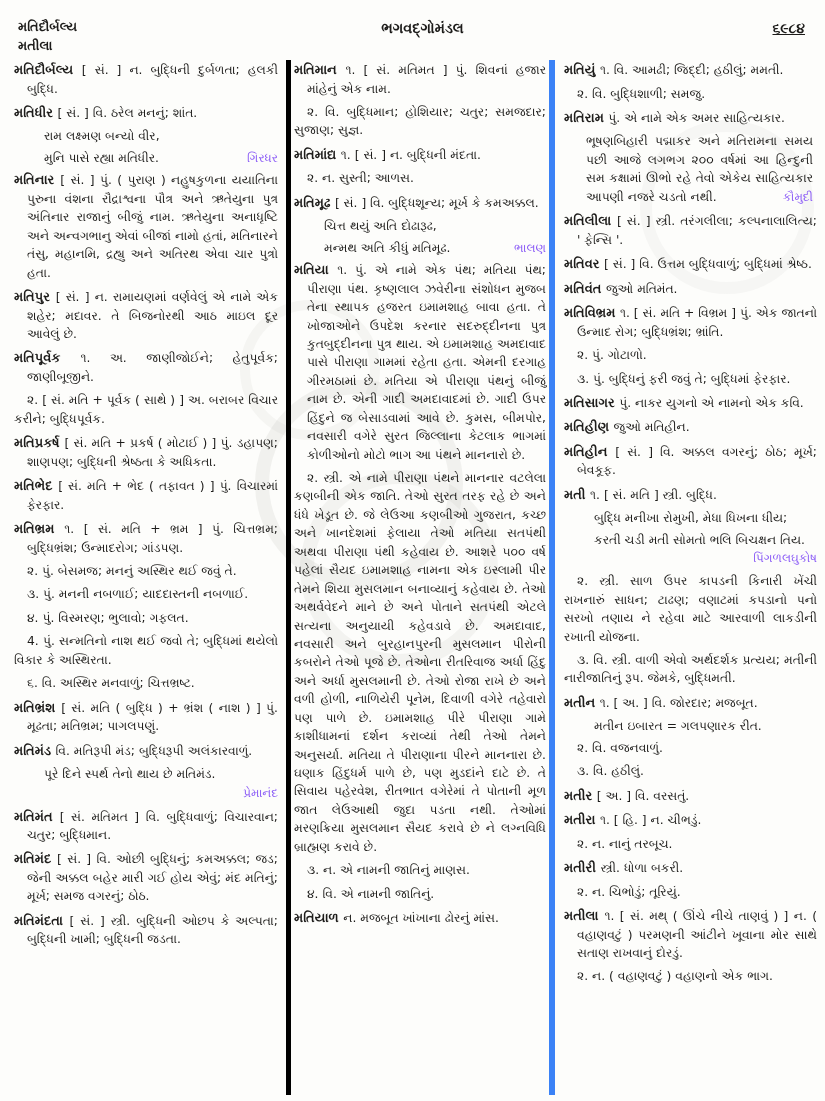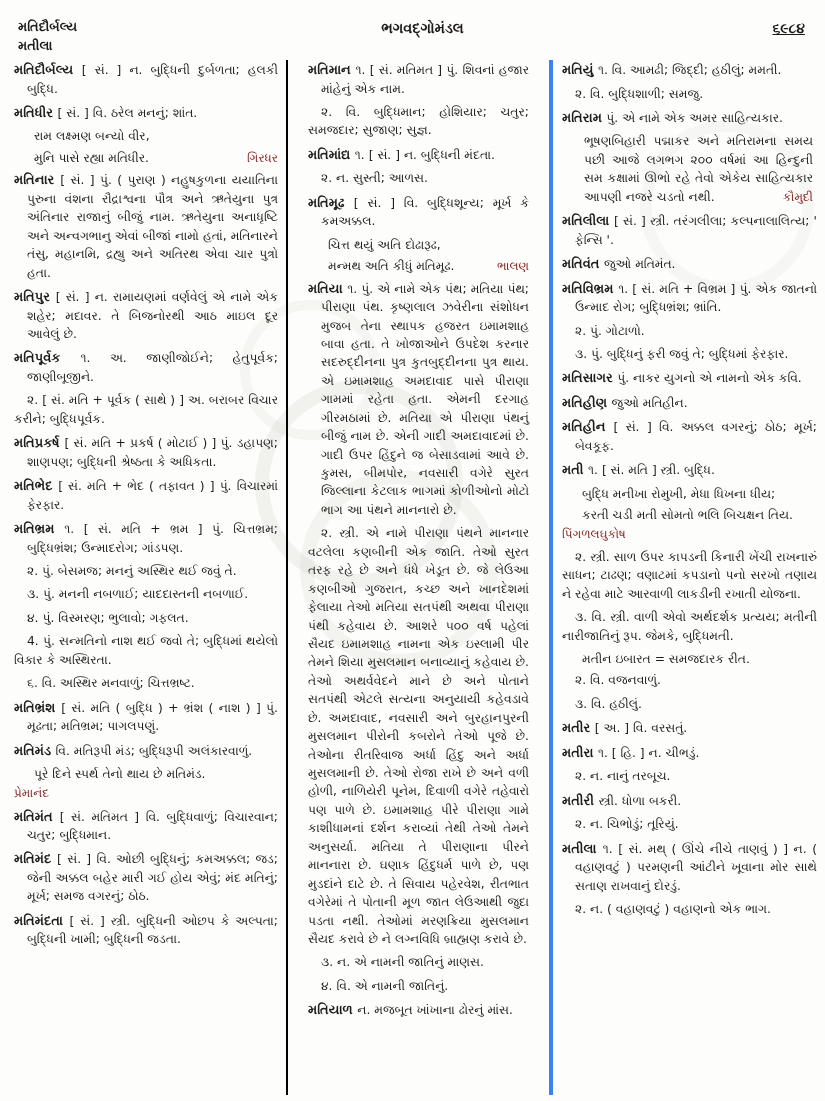--- a/index.html
+++ b/index.html
@@ -13,33 +13,33 @@
   .page{position:relative;width:825px;height:1101px;box-sizing:border-box;padding:14px 10px 8px 14px;border-radius:10px;}
   
   .hdr{position:relative;height:46px;}
   .hdr-left{position:absolute;left:4px;top:4px;font-weight:bold;font-size:13px;line-height:1.45;}
   .hdr-center{position:absolute;left:16px;right:0;top:6px;text-align:center;font-weight:bold;font-size:14.5px;}
   .hdr-right{position:absolute;right:10px;top:6px;font-weight:bold;font-size:14px;text-decoration:underline;}
   
   .cols{position:absolute;left:14px;top:60px;right:8px;bottom:6px;display:flex;}
   .col{box-sizing:border-box;overflow:hidden;font-size:12.3px;line-height:1.5;}
   .col1{width:272px;padding-right:8px;}
-  .col2{width:263px;padding:0 20px;border-left:2px solid #000000;}
-  .col3{flex:1;padding-left:9px;border-left:4px solid #3b82f6;}
+  .col2{width:263px;padding:0 3px;border-left:5px solid #000000;}
+  .col3{flex:1;padding-left:9px;border-left:6px solid #3b82f6;}
   p{margin:0 0 5px 0;}
   .entry{text-align:justify;padding-left:13px;text-indent:-13px;}
   .hw{font-weight:bold;font-size:13px;}
   .sense{text-align:justify;text-indent:13px;}
   .verse{display:flex;margin-bottom:3px;}
-  .verse > span:first-child{margin-left:20px;}
+  .verse > span:first-child{margin-left:30px;}
   .verse .attr{margin-left:auto;padding-left:8px;}
   .quote{text-align:justify;margin:0 4px 5px 22px;}
   .quote .attr{float:right;}
-  .attr-line{margin-top:-3px;}
-  .attr,.attr-line{font-size:12px;color:#7f1d1d;}
+  .attr-line{text-align:right;margin-top:-3px;}
+  .attr,.attr-line{font-size:12px;color:#8b5cf6;}
   
   .wm{position:absolute;border-radius:50%;pointer-events:none;}
   .wm1{left:255px;top:380px;width:180px;height:180px;border:14px solid rgba(190,190,182,0.18);}
   .wm2{left:300px;top:470px;width:170px;height:170px;border:14px solid rgba(190,190,182,0.15);}
   .wm3{left:240px;top:300px;width:120px;height:120px;border:10px solid rgba(190,190,182,0.12);}
   .wm4{left:640px;top:120px;width:150px;height:150px;border:12px solid rgba(190,190,182,0.10);}
 </style>
 </head>
 <body>
 
@@ -110,39 +110,41 @@
         <p class="sense">૩. ન. એ નામની જાતિનું માણસ.</p>
         <p class="sense">૪. વિ. એ નામની જાતિનું.</p>
         <p class="entry"><b class="hw">મતિયાળ </b>ન. મજબૂત ખાંખાના ઢોરનું માંસ.</p>
       </div>
     <div class="col col3">
         <p class="entry"><b class="hw">મતિયું </b>૧. વિ. આમઢી; જિદ્દી; હઠીલું; મમતી.</p>
         <p class="sense">૨. વિ. બુદ્ધિશાળી; સમજુ.</p>
         <p class="entry"><b class="hw">મતિરામ </b>પું. એ નામે એક અમર સાહિત્યકાર.</p>
         <p class="quote">ભૂષણબિહારી પદ્માકર અને મતિરામના સમય પછી આજે લગભગ ૨૦૦ વર્ષમાં આ હિન્દુની સમ કક્ષામાં ઊભો રહે તેવો એકેય સાહિત્યકાર આપણી નજરે ચડતો નથી. <span class="attr">કૌમુદી</span></p>
         <p class="entry"><b class="hw">મતિલીલા </b>[ સં. ] સ્ત્રી. તરંગલીલા; કલ્પનાલાલિત્ય; ' ફેન્સિ '.</p>
+        <p class="entry"><b class="hw">મતિવર </b>[ સં. ] વિ. ઉત્તમ બુદ્ધિવાળું; બુદ્ધિમાં શ્રેષ્ઠ.</p>
         <p class="entry"><b class="hw">મતિવંત </b>જુઓ મતિમંત.</p>
         <p class="entry"><b class="hw">મતિવિભ્રમ </b>૧. [ સં. મતિ + વિભ્રમ ] પું. એક જાતનો ઉન્માદ રોગ; બુદ્ધિભ્રંશ; ભ્રાંતિ.</p>
         <p class="sense">૨. પું. ગોટાળો.</p>
         <p class="sense">૩. પું. બુદ્ધિનું ફરી જવું તે; બુદ્ધિમાં ફેરફાર.</p>
         <p class="entry"><b class="hw">મતિસાગર </b>પું. નાકર યુગનો એ નામનો એક કવિ.</p>
         <p class="entry"><b class="hw">મતિહીણ </b>જુઓ મતિહીન.</p>
         <p class="entry"><b class="hw">મતિહીન </b>[ સં. ] વિ. અક્કલ વગરનું; ઠોઠ; મૂર્ખ; બેવકૂફ.</p>
         <p class="entry"><b class="hw">મતી </b>૧. [ સં. મતિ ] સ્ત્રી. બુદ્ધિ.</p>
         <p class="verse">
           <span>બુદ્ધિ મનીખા રોમુખી, મેધા ધિખના ધીય;</span>
         </p>
         <p class="verse">
           <span>કરતી ચડી મતી સોમતો ભલિ બિચક્ષન તિય.</span>
         </p>
         <p class="attr-line">પિંગળલઘુકોષ</p>
         <p class="sense">૨. સ્ત્રી. સાળ ઉપર કાપડની કિનારી ખેંચી રાખનારું સાધન; ટાઢણ; વણાટમાં કપડાનો પનો સરખો તણાય ને રહેવા માટે આરવાળી લાકડીની રખાતી યોજના.</p>
         <p class="sense">૩. વિ. સ્ત્રી. વાળી એવો અર્થદર્શક પ્રત્યય; મતીની નારીજાતિનું રૂપ. જેમકે, બુદ્ધિમતી.</p>
+        <p class="entry"><b class="hw">મતીન </b>૧. [ અ. ] વિ. જોરદાર; મજબૂત.</p>
         <p class="verse">
-          <span>મતીન ઇબારત = સમજદારક રીત.</span>
+          <span>મતીન ઇબારત = ગલપણારક રીત.</span>
         </p>
         <p class="sense">૨. વિ. વજનવાળું.</p>
         <p class="sense">૩. વિ. હઠીલું.</p>
         <p class="entry"><b class="hw">મતીર </b>[ અ. ] વિ. વરસતું.</p>
         <p class="entry"><b class="hw">મતીરા </b>૧. [ હિ. ] ન. ચીભડું.</p>
         <p class="sense">૨. ન. નાનું તરબૂચ.</p>
         <p class="entry"><b class="hw">મતીરી </b>સ્ત્રી. ધોળા બકરી.</p>
         <p class="sense">૨. ન. ચિભોડું; તૂરિયું.</p>
         <p class="entry"><b class="hw">મતીલા </b>૧. [ સં. મથ્ ( ઊંચે નીચે તાણવું ) ] ન. ( વહાણવટું ) પરમણની આંટીને ખૂવાના મોર સાથે સતાણ રાખવાનું દોરડું.</p>
         <p class="sense">૨. ન. ( વહાણવટું ) વહાણનો એક ભાગ.</p>

